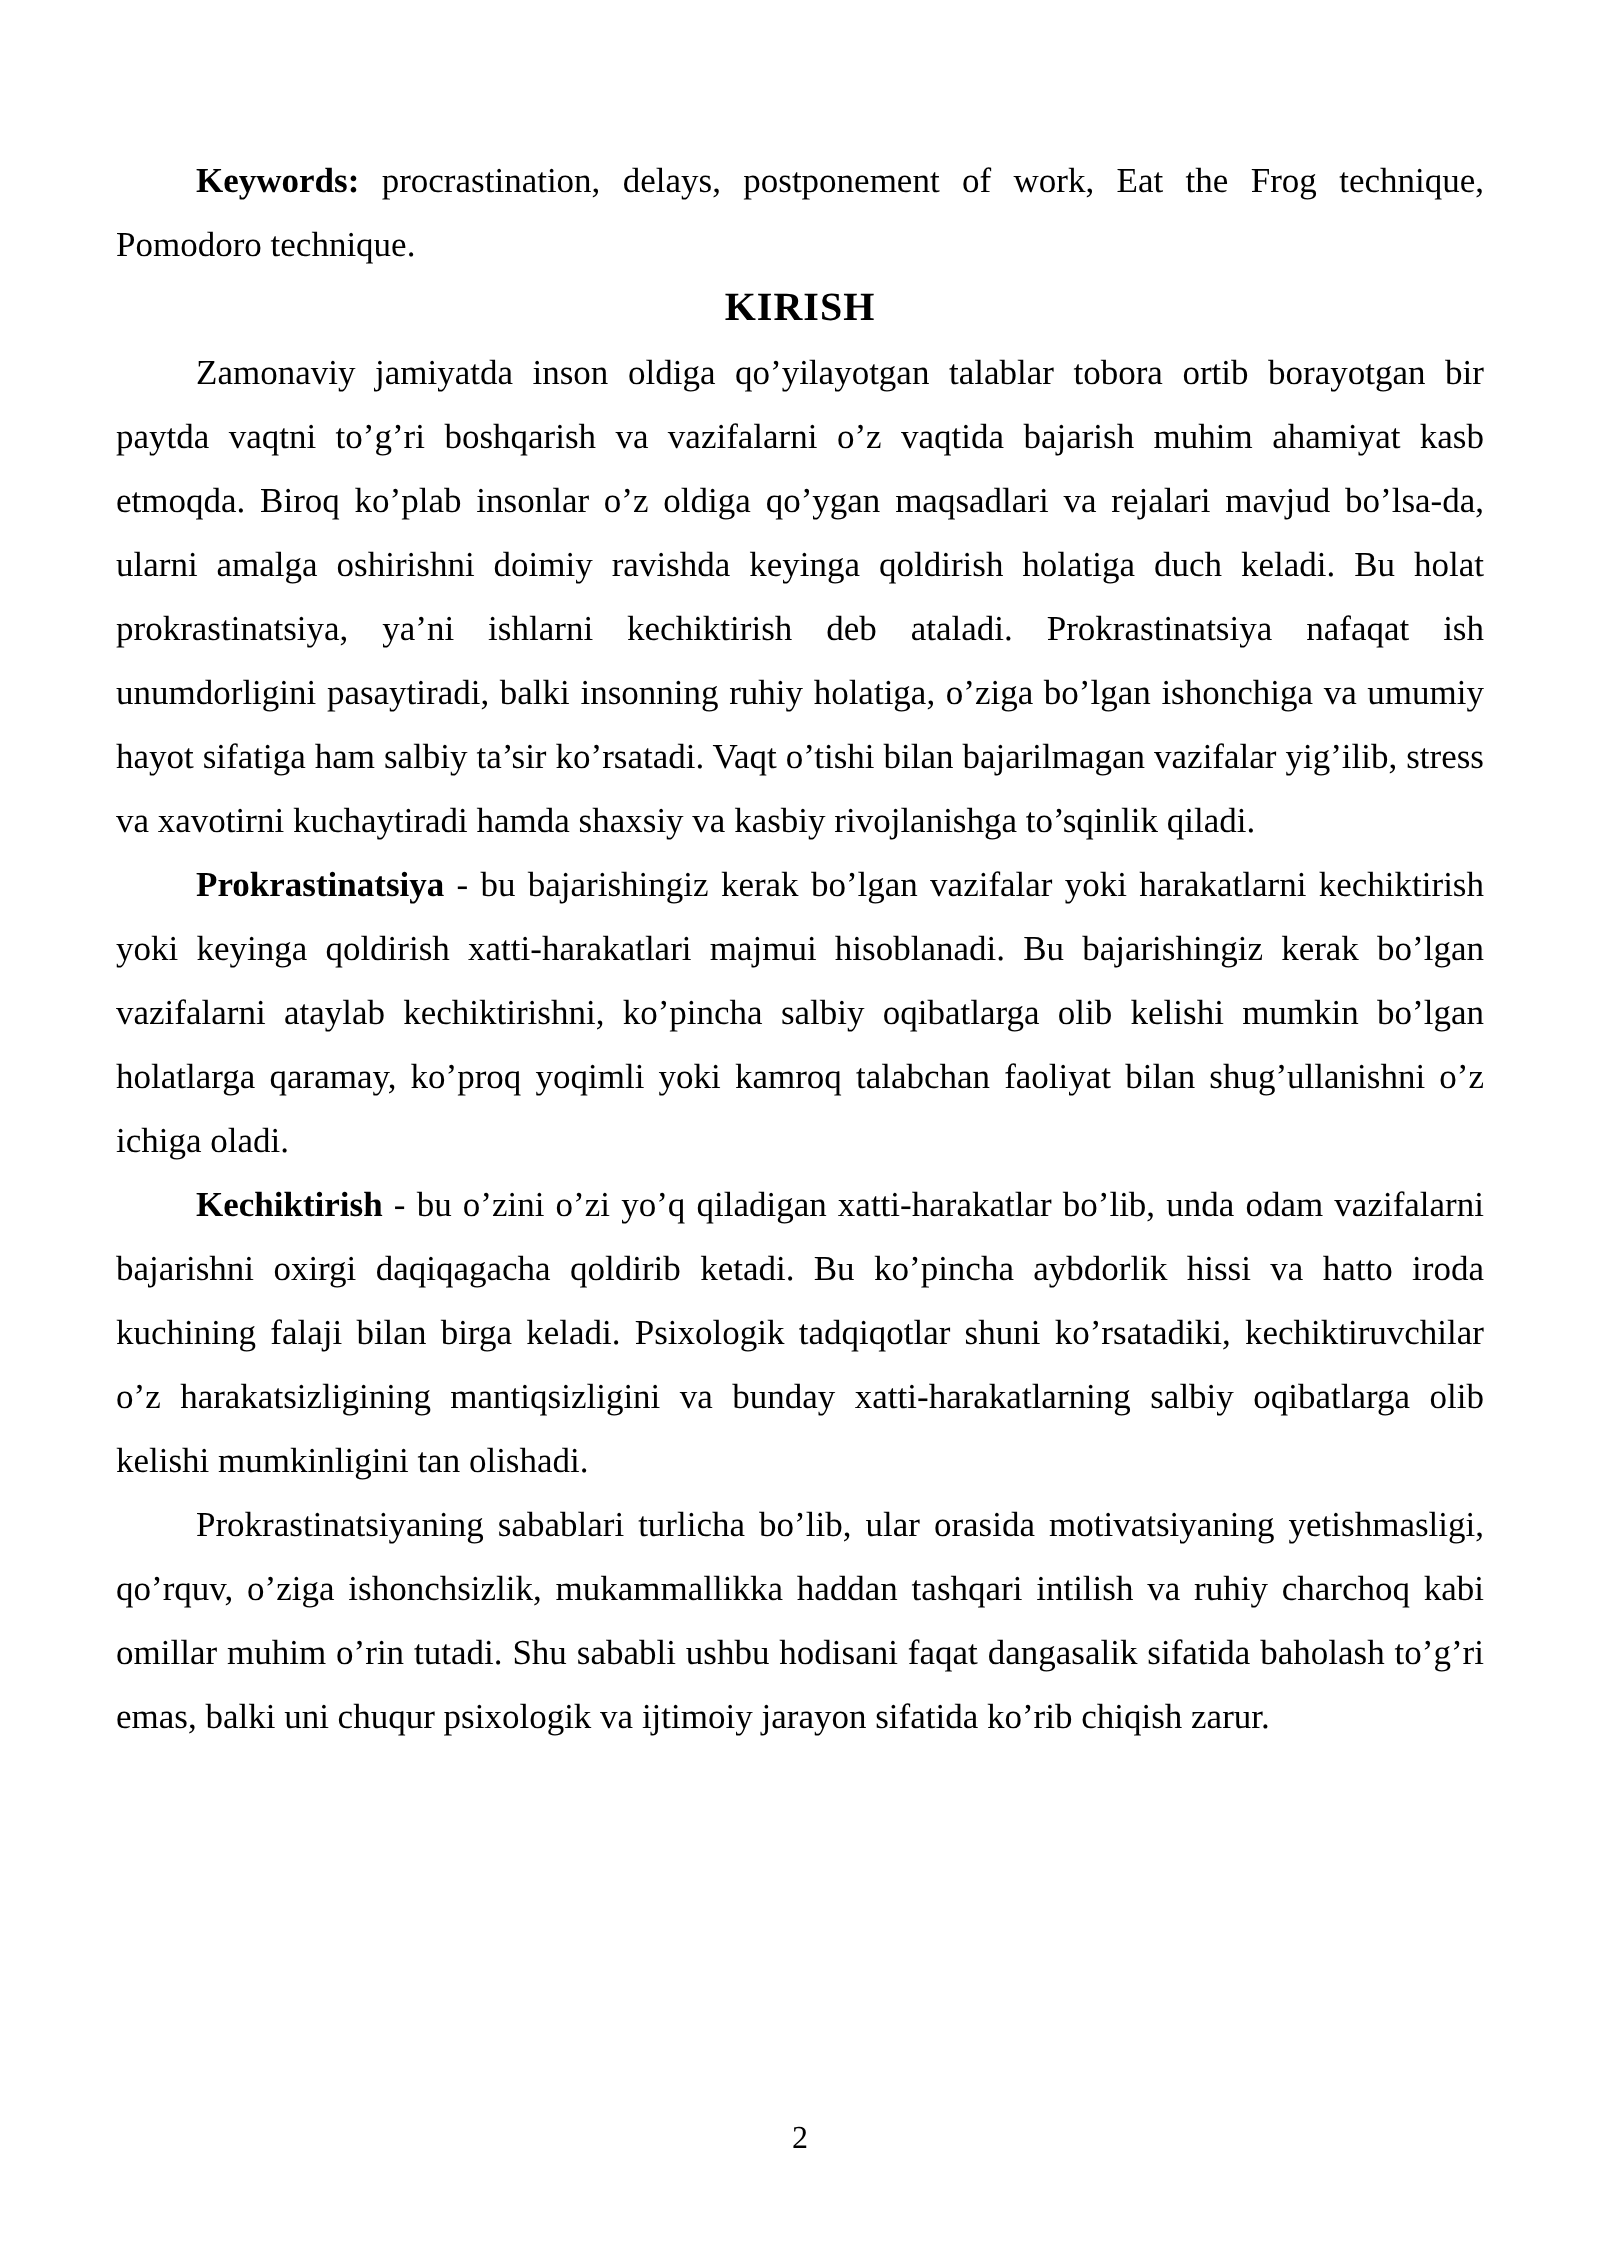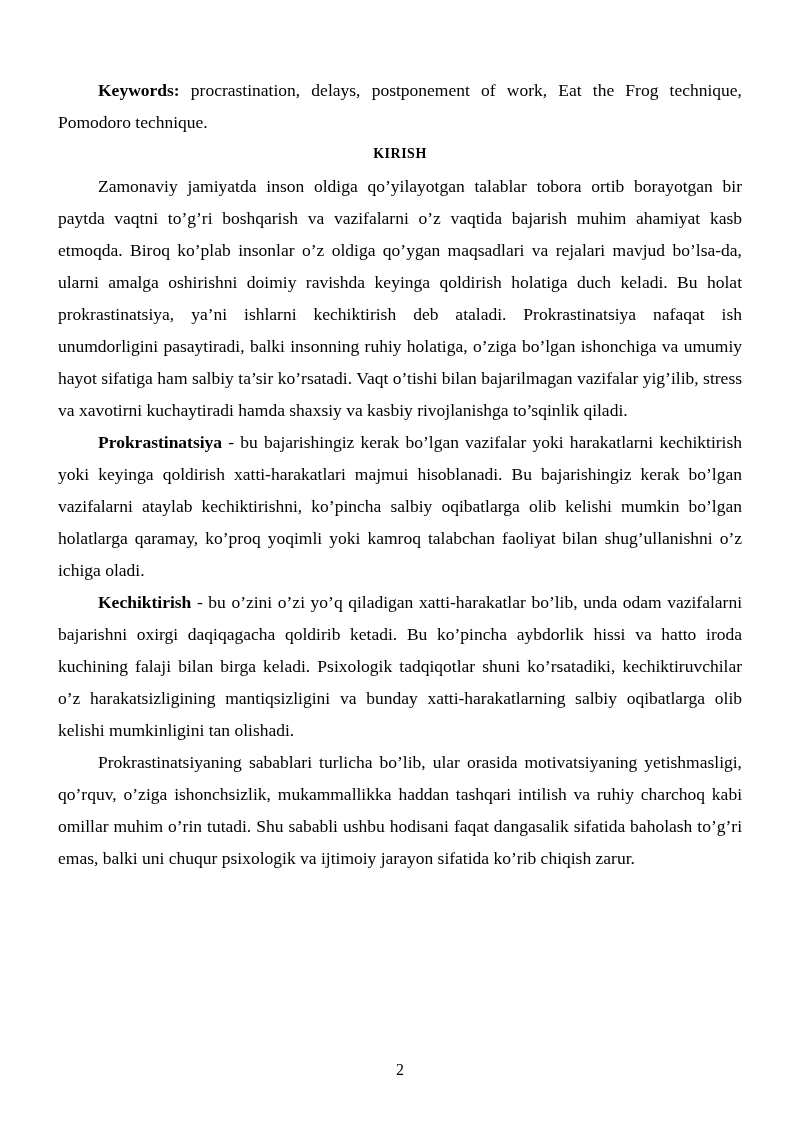--- a/index.html
+++ b/index.html
@@ -31,21 +31,21 @@
     margin: 0;
     font-size: 17.5px;
     line-height: 32px;
     text-align: justify;
     text-indent: 40px;
     
     text-justify: inter-word;
   }
   .heading {
     margin: 0;
-    font-size: 14px;
+    font-size: 20px;
     line-height: 32px;
     font-weight: bold;
     text-align: center;
     letter-spacing: 0.5px;
   }
   .bold {
     font-weight: bold;
   }
   .footer-page-number {
     position: absolute;

